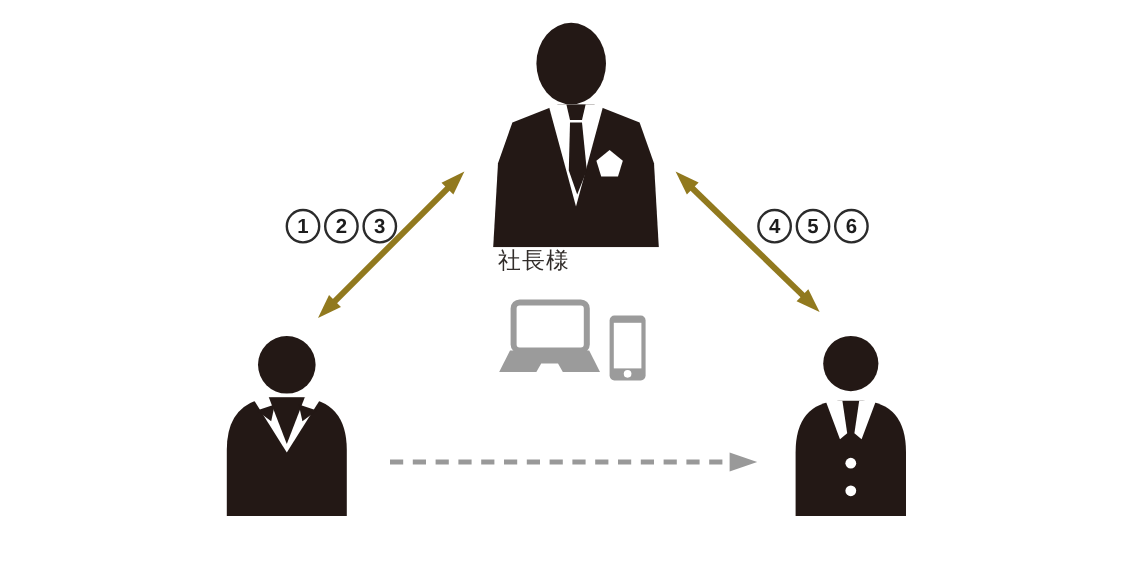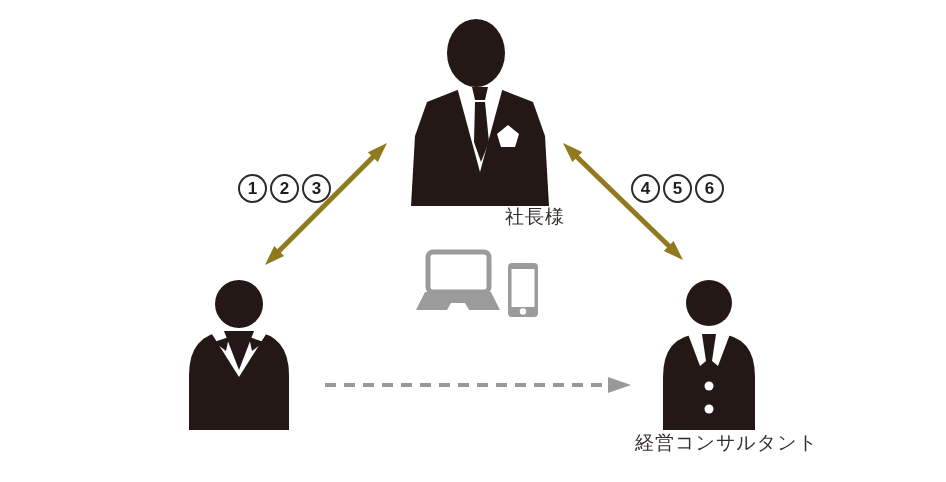--- a/index.html
+++ b/index.html
@@ -28,21 +28,21 @@
   .f-dark{fill:var(--figure);}
   .f-white{fill:#ffffff;}
   .f-gray{fill:var(--device);}
   .f-gold{fill:var(--arrow);}
   .s-gold{stroke:var(--arrow);stroke-width:5;fill:none;}
   .s-dash{stroke:var(--dashed);stroke-width:4;fill:none;stroke-dasharray:11 8;}
   .f-dashgray{fill:var(--dashed);}
   .s-grayframe{stroke:var(--device);stroke-width:5;fill:#ffffff;}
   .actor-label{
     position:absolute;
-    text-align:right;
+    text-align:left;
     font-size:19px;
     color:var(--label-text);
     letter-spacing:1px;
     white-space:nowrap;
   }
   .tm{
     font-size:10px;
     vertical-align:super;
     letter-spacing:0;
   }
@@ -113,23 +113,20 @@
   </svg>
 
   <svg class="abs" style="left:655px;top:278px" width="110" height="152" viewBox="0 0 110 152">
     <circle class="f-dark" cx="54" cy="25" r="23"></circle>
     <path class="f-dark" d="M8 152 L8 99 Q8 58 44 56 L64 56 Q100 58 100 99 L100 152 Z"></path>
     <path class="f-white" d="M33 56 L47 56 L51 83 L45 88 Z"></path>
     <path class="f-white" d="M75 56 L61 56 L57 83 L63 88 Z"></path>
     <circle class="f-white" cx="54" cy="108" r="4.5"></circle>
     <circle class="f-white" cx="54" cy="131" r="4.5"></circle>
   </svg>
-  <div class="actor-label" style="left:635px;top:430px;width:160px">
-    <span>経営コンサルタント</span>
-  </div>
 
   <svg class="abs" style="left:405px;top:248px" width="140" height="72" viewBox="0 0 140 72">
     <g>
       <rect class="s-grayframe" x="23" y="4" width="61" height="40" rx="5"></rect>
       <polygon class="f-gray" points="20,44 86,44 95,62 11,62"></polygon>
       <polygon class="f-white" points="46,55 60,55 64,62 42,62"></polygon>
     </g>
     <g>
       <rect class="f-gray" x="103" y="15" width="30" height="54" rx="4"></rect>
       <rect class="f-white" x="106.5" y="21" width="23" height="38"></rect>

